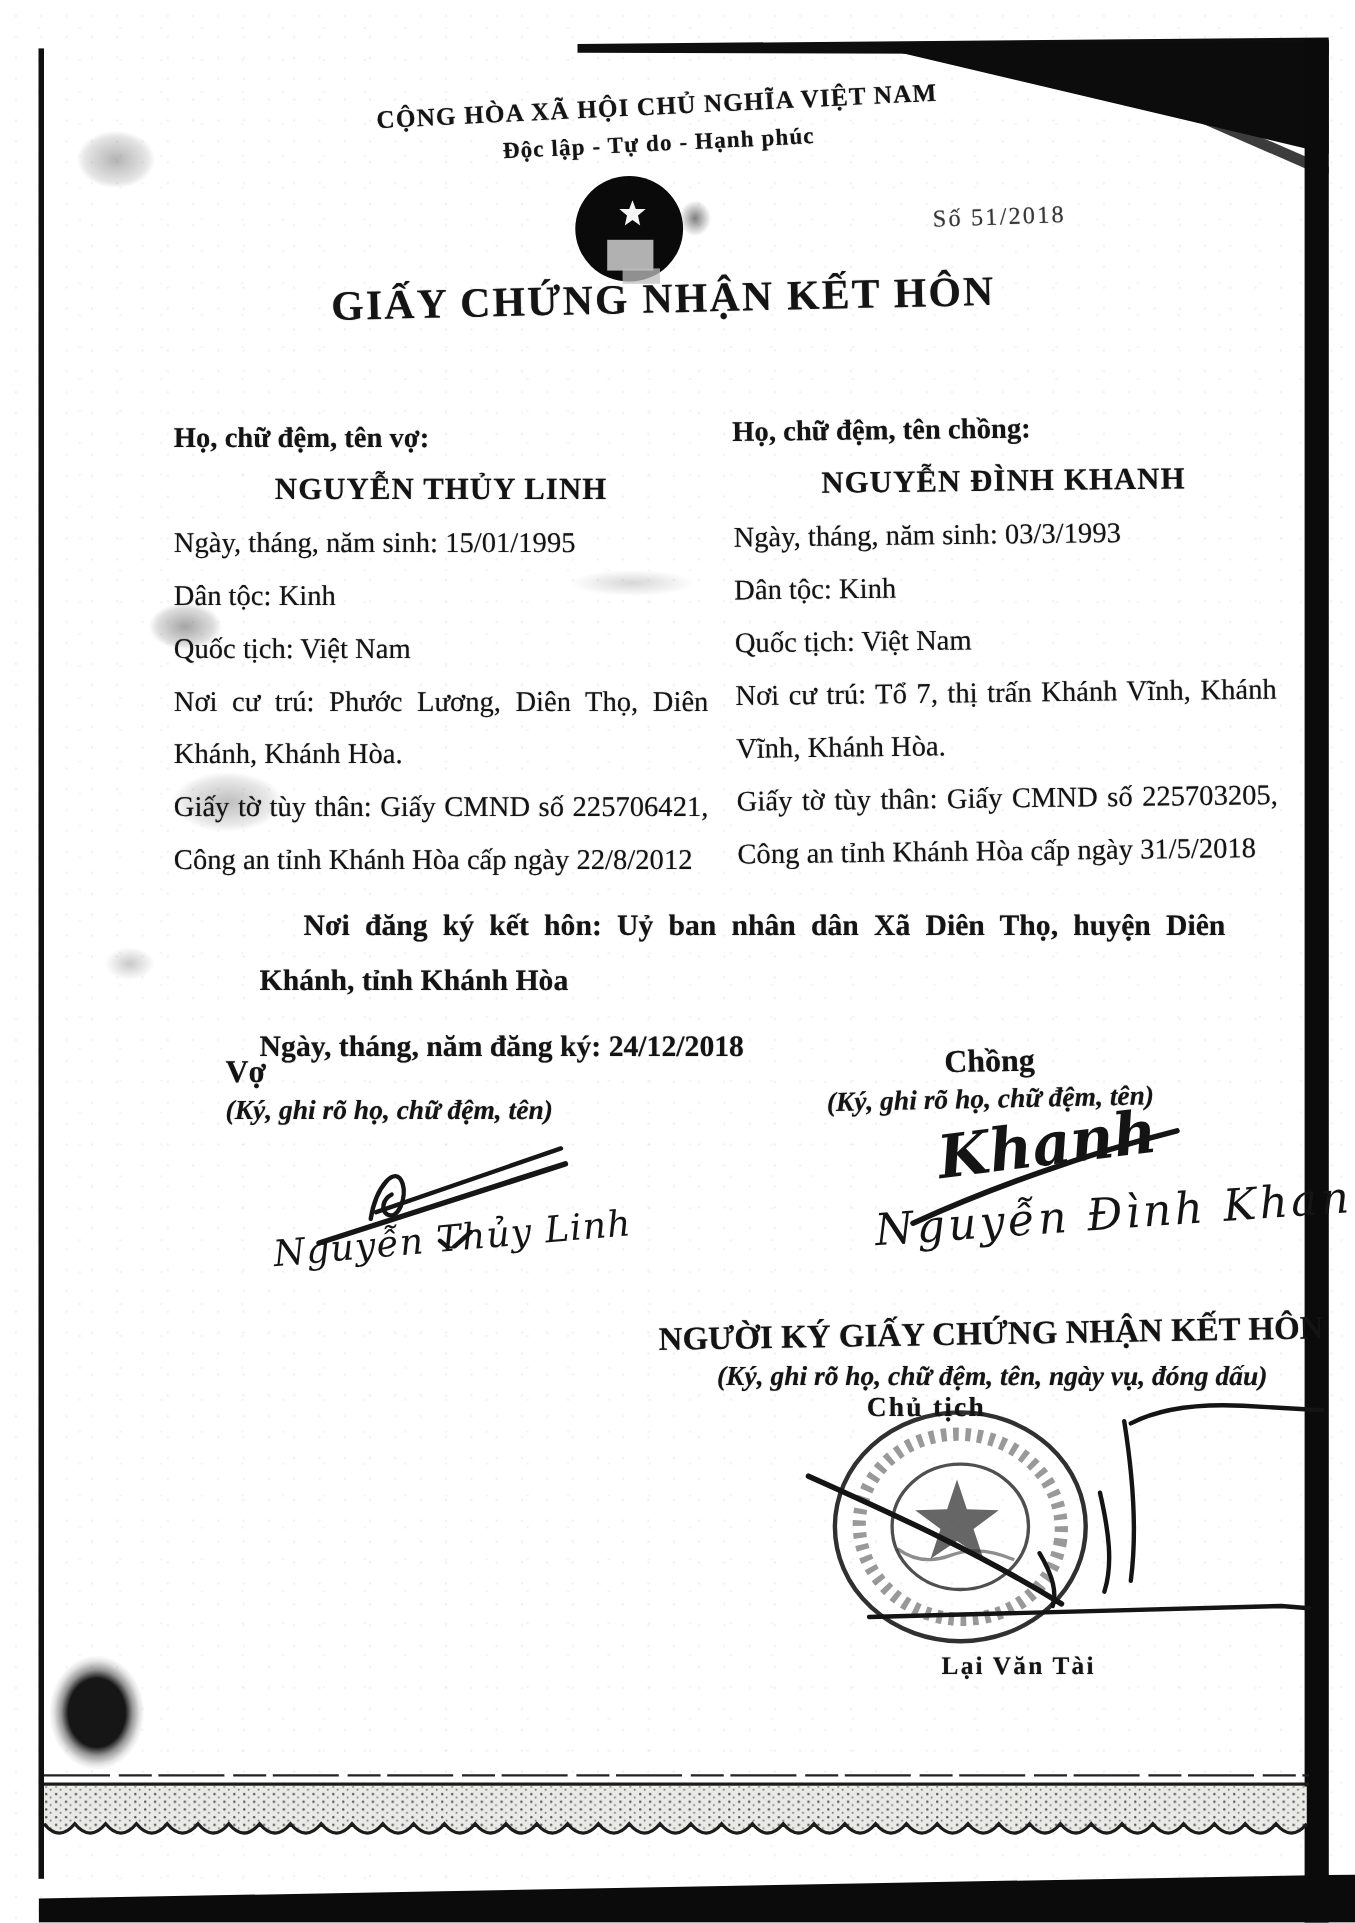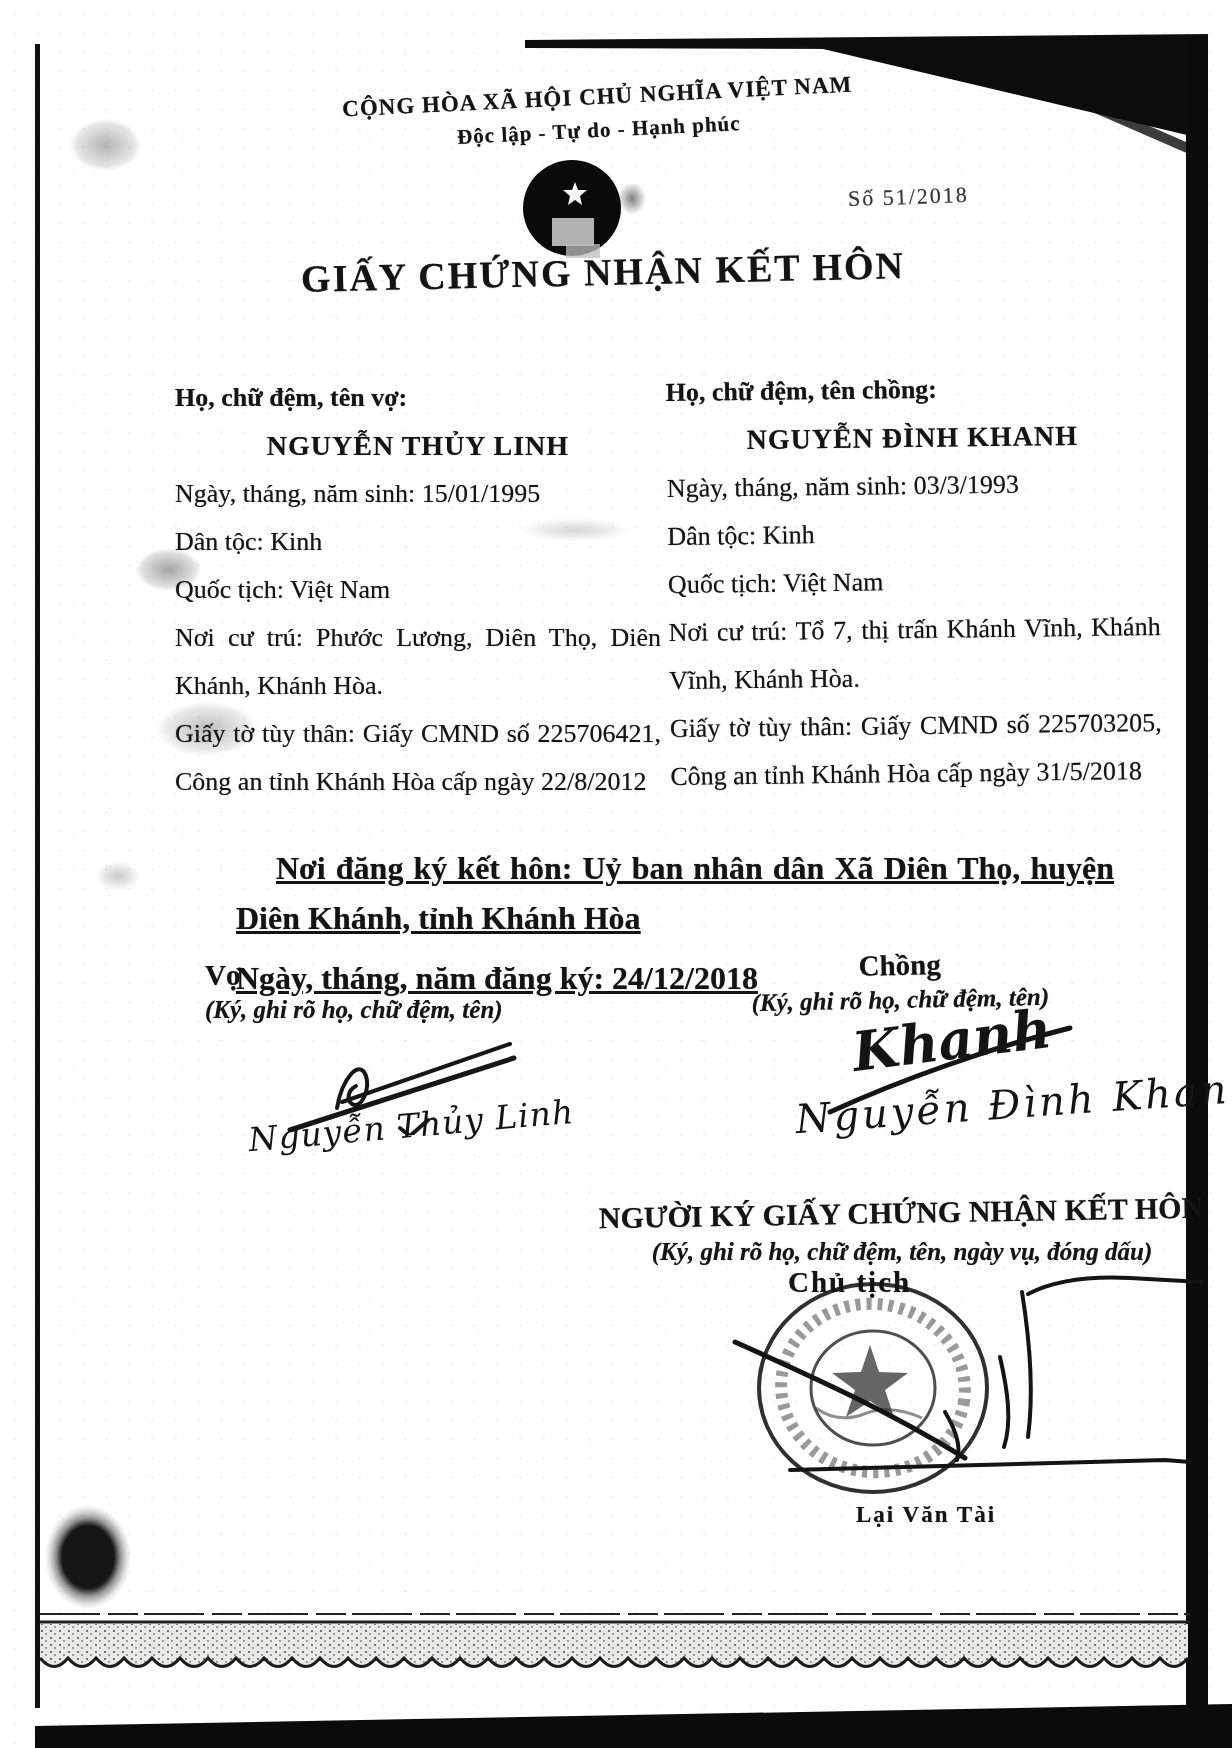--- a/index.html
+++ b/index.html
@@ -32,28 +32,28 @@
   #motto-block{left:318px;top:84px;width:560px;text-align:center;transform:rotate(-2.8deg);}
   #motto-line1{font-size:23px;font-weight:bold;letter-spacing:1px;}
   #motto-line2{font-size:21px;font-weight:bold;margin-top:8px;letter-spacing:1px;}
   #emblem{left:512px;top:156px;}
   #cert-number{left:848px;top:184px;font-size:22px;transform:rotate(-2deg);letter-spacing:2px;opacity:.85;}
   #doc-title{left:298px;top:250px;width:610px;font-size:38px;font-weight:bold;
     letter-spacing:2px;text-align:center;transform:rotate(-1.3deg);white-space:nowrap;}
 
   
   .col{font-size:26px;line-height:48px;}
-  #wife-col{left:158px;top:374px;width:486px;margin-left:17px;}
+  #wife-col{left:158px;top:374px;width:486px;}
   #husband-col{left:668px;top:366px;width:492px;transform:rotate(-0.7deg);}
   .lbl{font-weight:bold;}
   .pname{font-weight:bold;text-align:center;letter-spacing:1px;font-size:28px;}
   .just{text-align:justify;}
 
   
-  #registration{left:236px;top:843px;width:878px;font-size:32px;line-height:50px;font-weight:bold;text-decoration:underline;}
+  #registration{left:236px;top:816px;width:878px;font-size:27px;line-height:50px;font-weight:bold;}
   #registration .place{text-indent:40px;text-align:justify;}
   #registration .date{margin-top:10px;}
 
   
   #sig-wife{left:205px;top:958px;width:370px;text-align:left;}
   #sig-husband{left:700px;top:948px;width:400px;text-align:center;transform:rotate(-1.2deg);}
   .role{font-weight:bold;font-size:29px;line-height:34px;}
   .sig-instruction{font-style:italic;font-weight:bold;font-size:25px;line-height:36px;}
 
   
@@ -62,21 +62,21 @@
   #wife-sign-name{left:248px;top:1106px;font-size:33px;letter-spacing:1px;transform:rotate(-5deg);}
   #husband-script{left:852px;top:1008px;font-size:54px;font-weight:bold;transform:rotate(-7deg);}
   #husband-slash{left:820px;top:1018px;}
   #husband-sign-name{left:795px;top:1080px;font-size:40px;letter-spacing:3px;transform:rotate(-4deg);}
 
   
   #signer-heading{left:598px;top:1196px;width:606px;text-align:center;font-weight:bold;
     font-size:30px;transform:rotate(-1deg);white-space:nowrap;z-index:4;}
   #signer-instruction{left:642px;top:1238px;width:520px;text-align:center;font-weight:bold;
     font-style:italic;font-size:25px;z-index:4;}
-  #signer-position{left:788px;top:1266px;font-size:29px;font-weight:bold;letter-spacing:2px;z-index:5;}
+  #signer-position{left:788px;top:1266px;font-size:25px;font-weight:bold;letter-spacing:2px;z-index:5;}
   #signer-name{left:856px;top:1502px;font-size:23px;font-weight:bold;letter-spacing:2px;z-index:5;}
   #stamp{left:748px;top:1280px;z-index:2;opacity:.9;}
   #stamp-strokes{left:690px;top:1262px;z-index:6;}
 
   
   #corner-blob{left:34px;top:1492px;width:120px;height:130px;border-radius:50%;
     background:radial-gradient(closest-side at 45% 50%, #161616 0 48%, rgba(22,22,22,.45) 60%, rgba(22,22,22,.12) 72%, transparent 80%);}
   #scallop{left:40px;top:1608px;}
 
   .smudge{position:absolute;border-radius:50%;pointer-events:none;}

